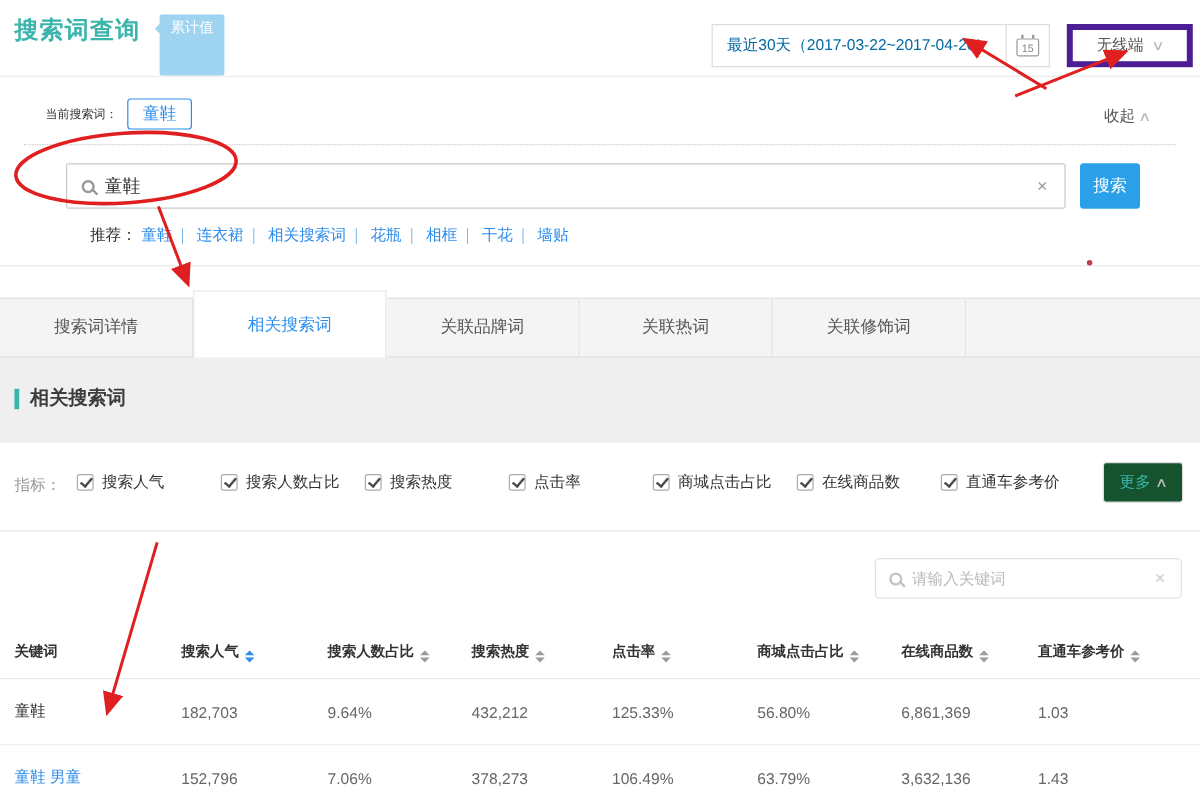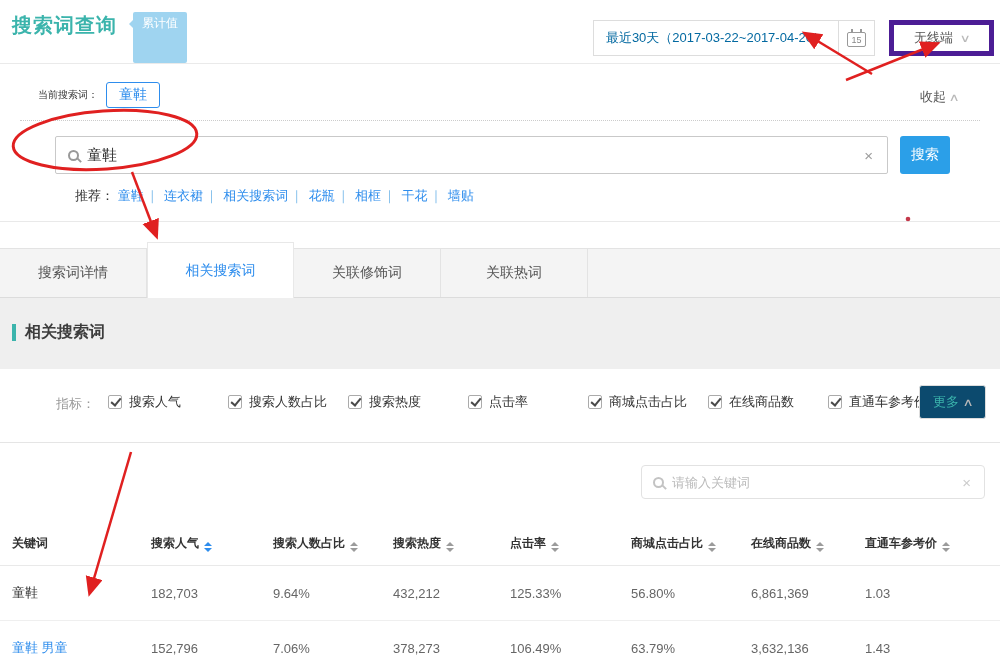--- a/index.html
+++ b/index.html
@@ -49,46 +49,46 @@
                   margin-left:8px; font-family:inherit; background:transparent; }
   .clear-x { color:#9c9c9c; font-size:15px; cursor:pointer; padding:0 2px; }
   .search-btn { margin-left:12px; width:50px; height:38px; background:#2b9fe8; color:#fff;
                 font-size:14px; border:none; border-radius:3px; cursor:pointer; }
   .rec-row { margin:13px 0 0 75px; font-size:13px; color:#333; }
   .rec-link { color:#2e8ded; text-decoration:none; cursor:pointer; }
   .rec-link:not(:last-child)::after { content:'｜'; color:#6fb4e8; margin:0 2px; }
   
   .tabbar { display:flex; background:#f4f4f4; border-top:1px solid #e3e3e3;
             border-bottom:1px solid #dcdcdc; height:50px; margin-top:26px; position:relative; }
-  .tab { width:147px; display:flex; align-items:center; justify-content:center;
+  .tab { width:161px; display:flex; align-items:center; justify-content:center;
          font-size:14px; color:#555; border-right:1px solid #e3e3e3; cursor:pointer; }
   .tab.active { background:#fff; color:#2e8ded; margin-top:-7px; margin-bottom:-1px;
                 border:1px solid #e8e8e8; border-bottom:none; z-index:2; }
   
   .graysec { background:#efefef; padding:24px 0 26px 12px; }
   .sec-title { display:flex; align-items:center; gap:9px; font-size:16px; font-weight:bold; color:#3c3c3c; }
   .sec-bar { width:4px; height:17px; background:#3bb4ac; }
   
-  .metrics { position:relative; padding:24px 28px 16px;margin-left:44px; }
+  .metrics { position:relative; padding:24px 28px 16px; }
   .metrics-label { position:absolute; left:12px; top:26px; color:#999; font-size:13px; }
   .metrics-grid { margin-left:36px; }
   .metrics-row { display:flex; margin-bottom:15px; }
   .metric { width:120px; display:flex; align-items:center; font-size:13px; color:#333; cursor:pointer; }
   .metric:last-child { width:auto; }
   .cb { width:14px; height:14px; border:1px solid #ababab; border-radius:2px; background:#fff;
         margin-right:7px; position:relative; flex:none; }
   .cb.checked::after { content:''; position:absolute; left:2px; top:2px; width:8px; height:4px;
         border-left:2px solid #4a4a4a; border-bottom:2px solid #4a4a4a; transform:rotate(-50deg); }
   .more-btn { position:absolute; right:14px; top:16px; border:1px solid #ddd; border-radius:3px;
-              background:#0c4a6e; padding:7px 13px; font-size:13px; color:#3bb4ac; cursor:pointer; }
+              background:#14532d; padding:7px 13px; font-size:13px; color:#3bb4ac; cursor:pointer; }
   .more-btn .chev { margin-left:5px; }
   .hdiv { border-top:1px solid #e5e5e5; }
   
   .filter-row { display:flex; justify-content:flex-end; padding:22px 15px 0; }
-  .filter-box { width:344px; height:34px; border:1px solid #e2e2e2; border-radius:4px;
+  .filter-box { width:256px; height:34px; border:1px solid #e2e2e2; border-radius:4px;
                 display:flex; align-items:center; padding:0 11px; background:#fff; }
   .filter-input { flex:1; border:none; outline:none; font-size:13px; color:#666; margin-left:8px;
                   font-family:inherit; background:transparent; }
   .filter-input::placeholder { color:#bbb; }
   .filter-box .clear-x { color:#ccc; }
   
   table { width:100%; border-collapse:collapse; margin-top:26px; table-layout:fixed; }
   th { text-align:left; font-size:12px; font-weight:bold; color:#333;
        padding:10px 0 13px; border-bottom:1px solid #e9e9e9; white-space:nowrap;font-family:Liberation Mono, monospace; }
   td { font-size:13px; color:#666; padding:18px 0; border-bottom:1px solid #efefef; white-space:nowrap; }
@@ -152,22 +152,23 @@
     <a class="rec-link">花瓶</a>
     <a class="rec-link">相框</a>
     <a class="rec-link">干花</a>
     <a class="rec-link">墙贴</a>
   </div>
 </div>
 
 <div class="tabbar">
   <div class="tab">搜索词详情</div>
   <div class="tab active">相关搜索词</div>
+  <div class="tab">关联品牌词</div>
+  <div class="tab">关联热词</div>
   <div class="tab">关联修饰词</div>
-  <div class="tab">关联热词</div>
 </div>
 
 <div class="graysec">
   <div class="sec-title">
     <span class="sec-bar"></span>
     <span>相关搜索词</span>
   </div>
 </div>
 
 <div class="metrics">

